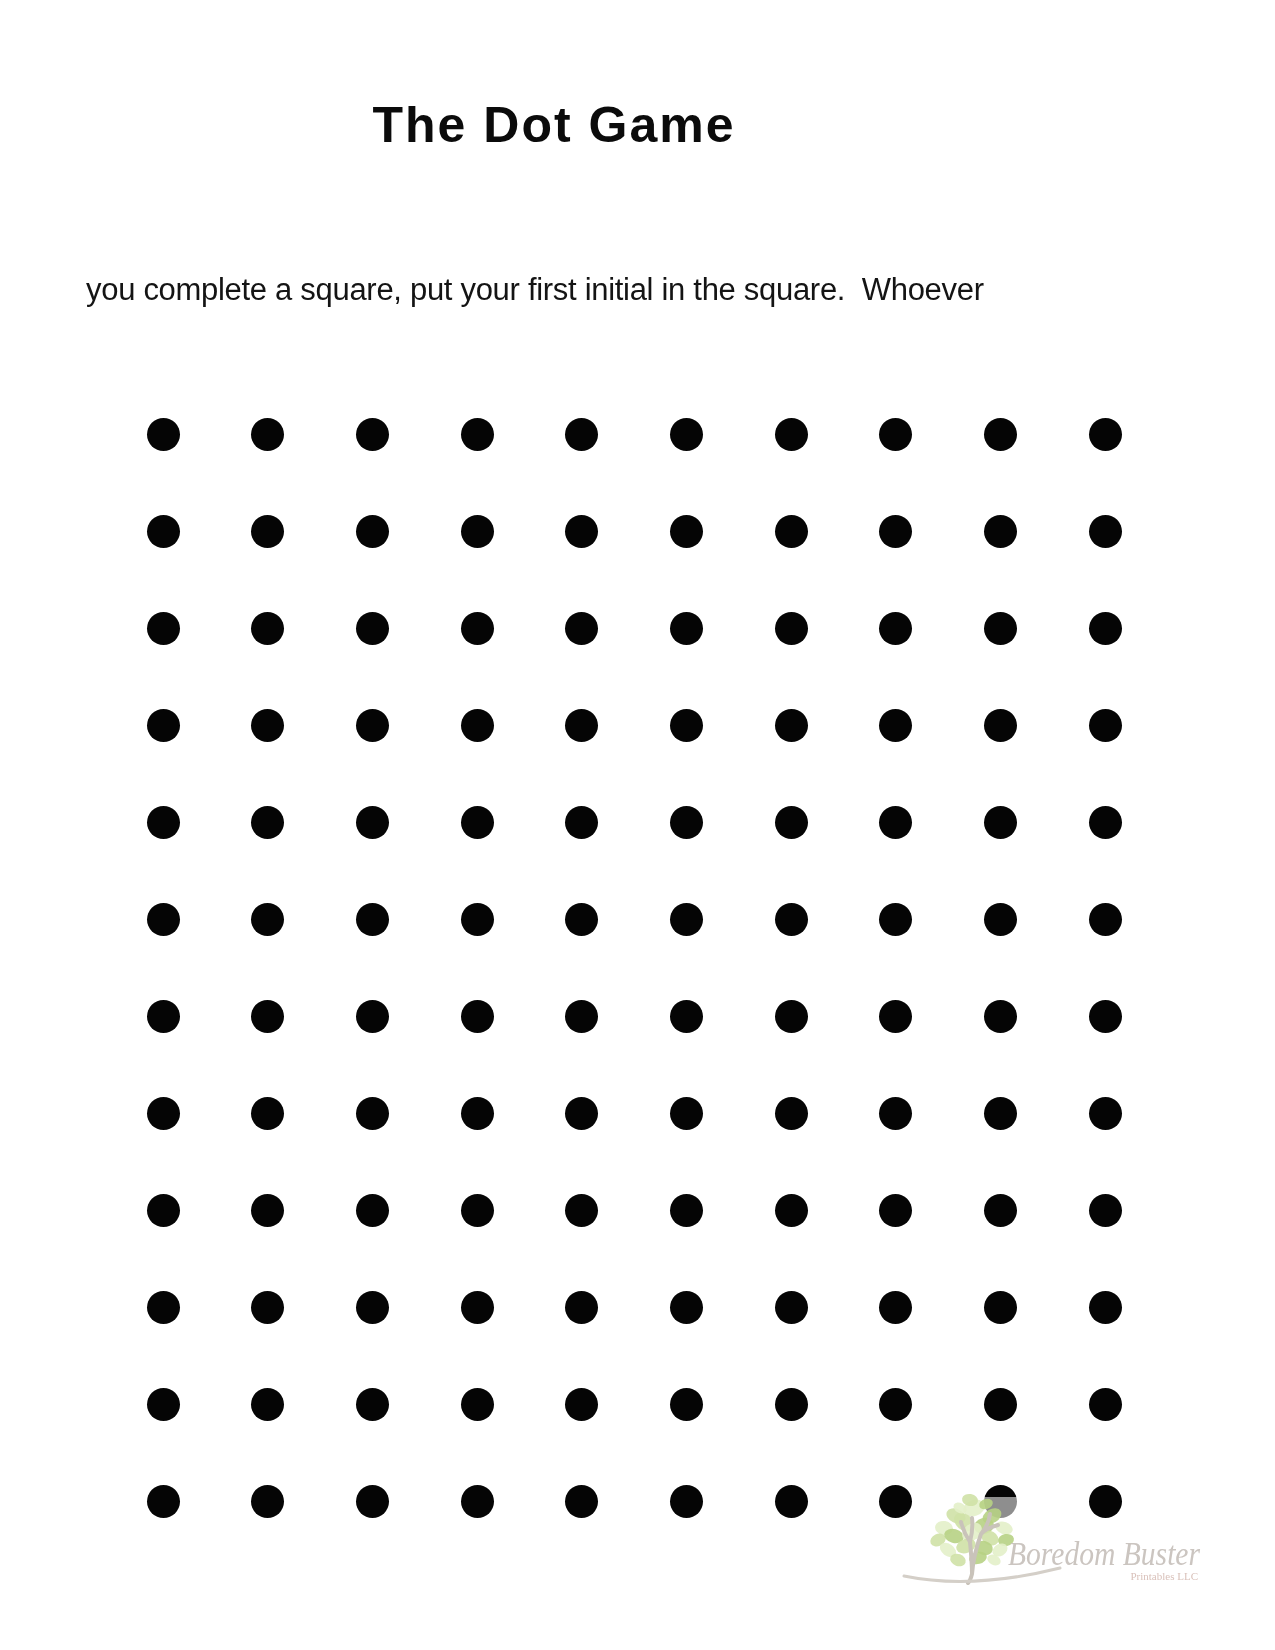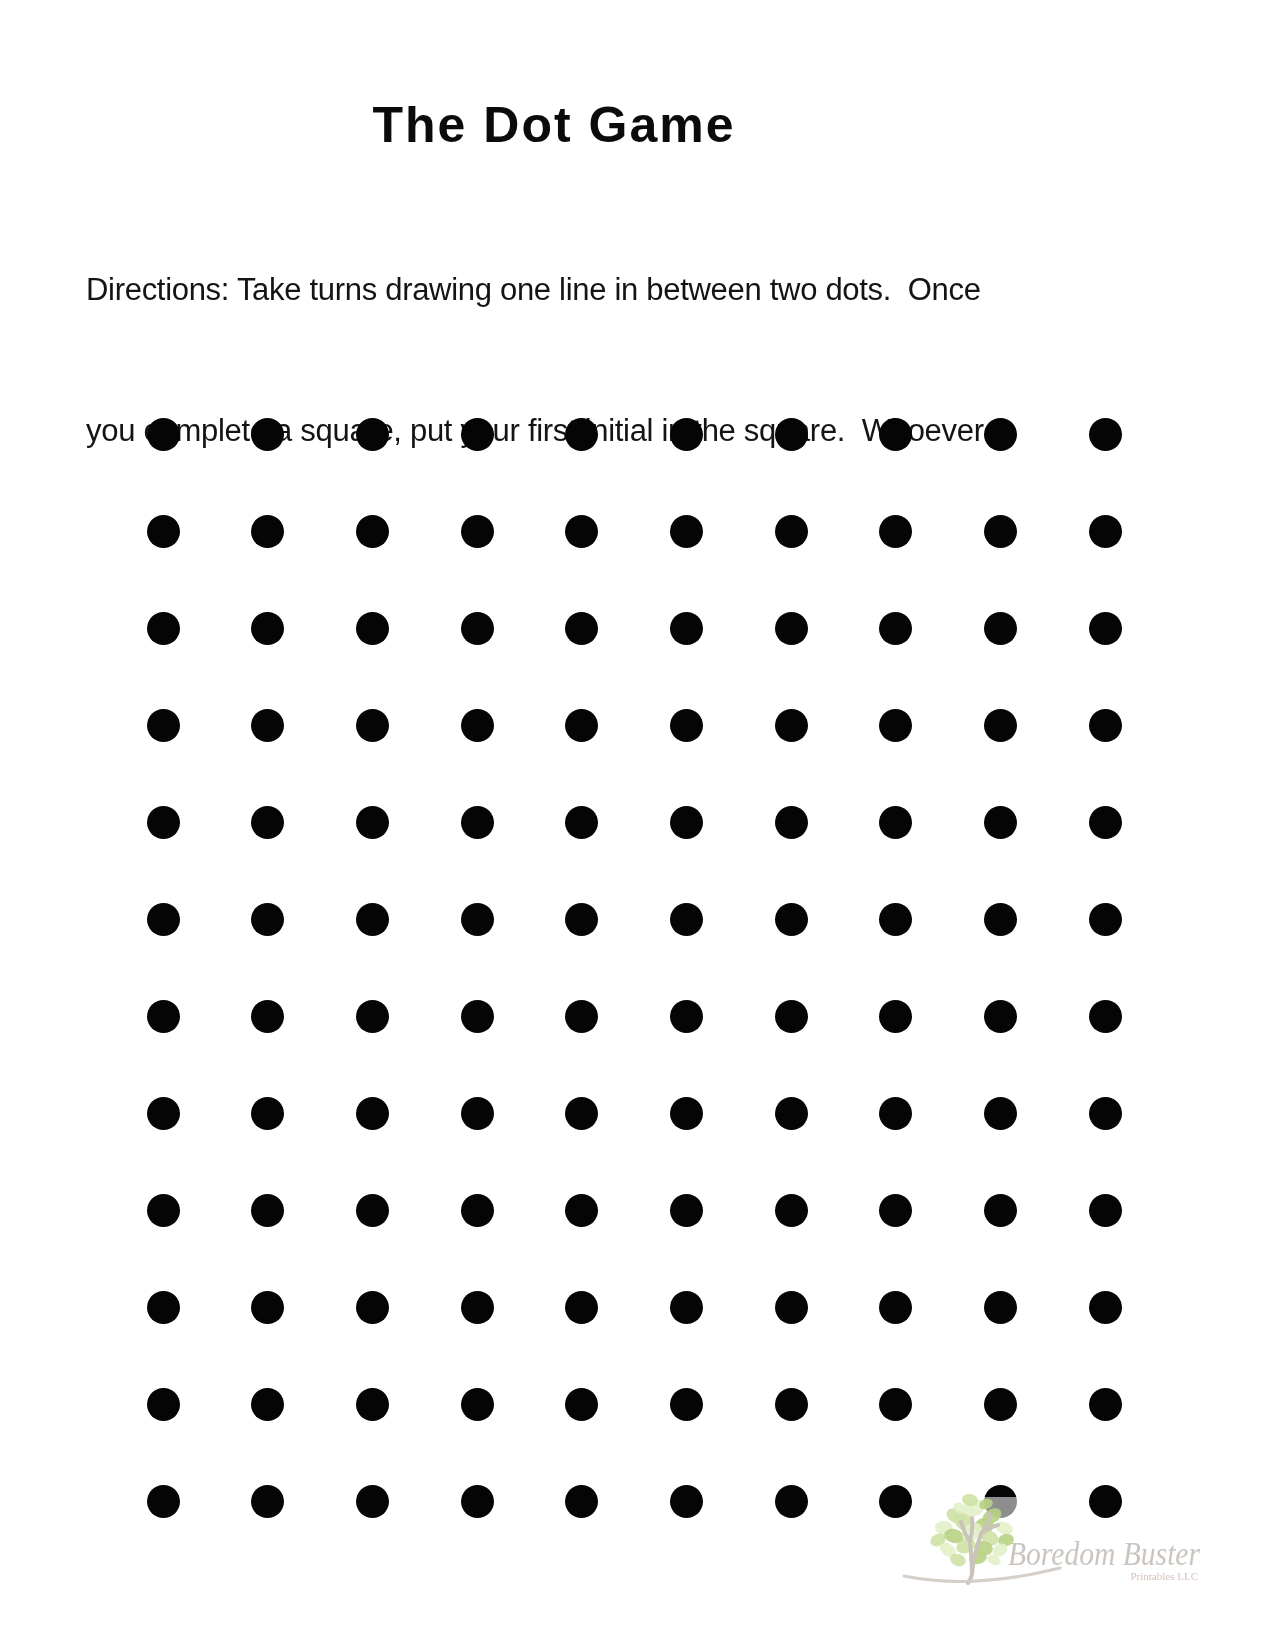--- a/index.html
+++ b/index.html
@@ -59,21 +59,20 @@
   }
 </style>
 </head>
 <body>
 
 <div class="page">
 
   <h1 class="page-title">The Dot Game</h1>
 
   <div class="directions">
-    <div>Directions: Take turns drawing one line in between two dots.  Once</div>
     <div>you complete a square, put your first initial in the square.  Whoever</div>
   </div>
 
   <div id="dot-grid">
       <div class="dot" style="left: 146.5px; top: 417.5px; width: 33px; height: 33px; background: rgb(5, 5, 5);"></div>
       <div class="dot" style="left: 251.2px; top: 417.5px; width: 33px; height: 33px; background: rgb(5, 5, 5);"></div>
       <div class="dot" style="left: 355.9px; top: 417.5px; width: 33px; height: 33px; background: rgb(5, 5, 5);"></div>
       <div class="dot" style="left: 460.6px; top: 417.5px; width: 33px; height: 33px; background: rgb(5, 5, 5);"></div>
       <div class="dot" style="left: 565.3px; top: 417.5px; width: 33px; height: 33px; background: rgb(5, 5, 5);"></div>
       <div class="dot" style="left: 670px; top: 417.5px; width: 33px; height: 33px; background: rgb(5, 5, 5);"></div>

